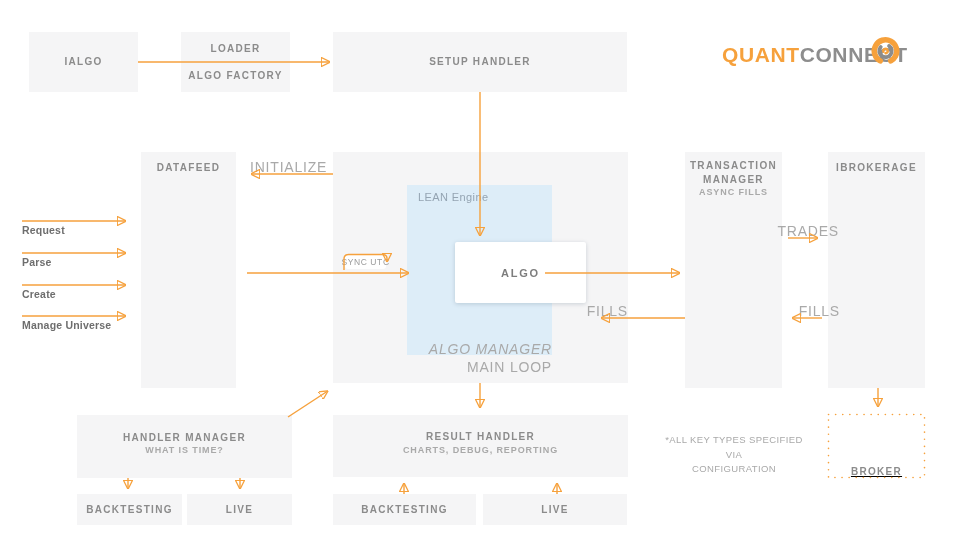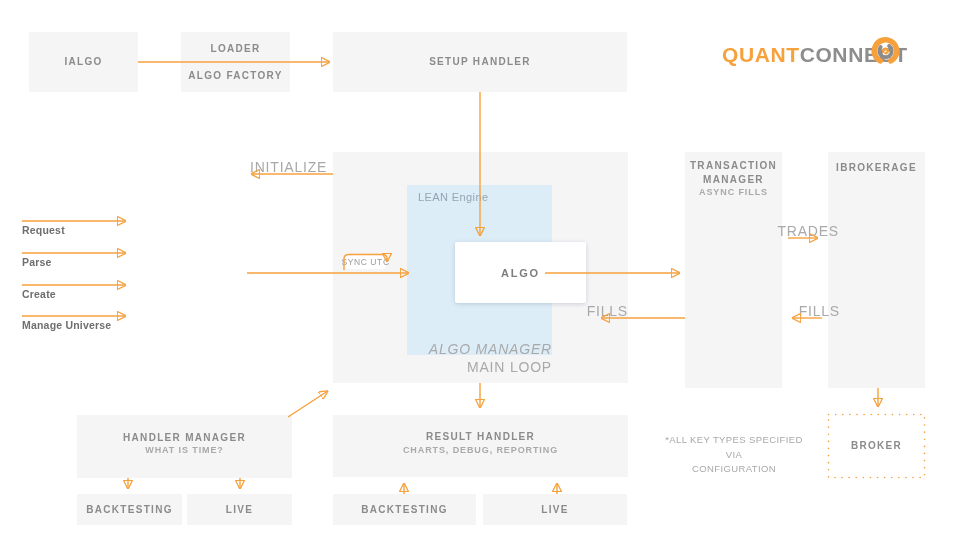--- a/index.html
+++ b/index.html
@@ -36,21 +36,21 @@
   .tag{
     position:absolute;font-size:14px;color:#a9a9a9;letter-spacing:0.8px;text-align:right;white-space:nowrap;
   }
   .side-label{
     position:absolute;font-size:10.5px;font-weight:700;color:#6e6e6e;letter-spacing:0.2px;white-space:nowrap;
   }
   .footnote{
     position:absolute;font-size:9.5px;color:#a9a9a9;letter-spacing:0.4px;line-height:14.5px;text-align:center;
   }
   .broker-box{
-    position:absolute;background:#ffffff;display:flex;align-items:center;justify-content:center;
+    position:absolute;background:#ffffff;display:flex;align-items:flex-end;justify-content:center;text-decoration:underline;
   }
   .sync-pill{
     position:absolute;background:#ffffff;border-radius:3px;
     display:flex;align-items:center;justify-content:center;
     font-size:8.5px;color:#9a9a9a;letter-spacing:0.6px;white-space:nowrap;
   }
   .logo{
     position:absolute;left:722px;top:44px;display:flex;align-items:center;
   }
   .logo-text{
@@ -75,20 +75,23 @@
 
   <div class="box loader-box" style="left:181px;top:32px;width:109px;height:60px;">
     <span class="box-title">LOADER</span>
     <span class="box-title">ALGO FACTORY</span>
   </div>
 
   <div class="box" style="left:333px;top:32px;width:294px;height:60px;">
     <span class="box-title">SETUP HANDLER</span>
   </div>
 
+  <div class="box top-align" style="left:141px;top:152px;width:95px;height:236px;padding-top:9px;">
+    <span class="box-title">DATAFEED</span>
+  </div>
 
   <div class="box" style="left:333px;top:152px;width:295px;height:231px;"></div>
 
   <div class="lean-box" style="left:407px;top:185px;width:145px;height:170px;"></div>
   <span class="lean-label" style="left:418px;top:191px;">LEAN Engine</span>
 
   <div class="algo-box" style="left:414px;top:242px;width:131px;height:61px;margin-left:41px;">
     <span class="algo-title">ALGO</span>
   </div>
 

